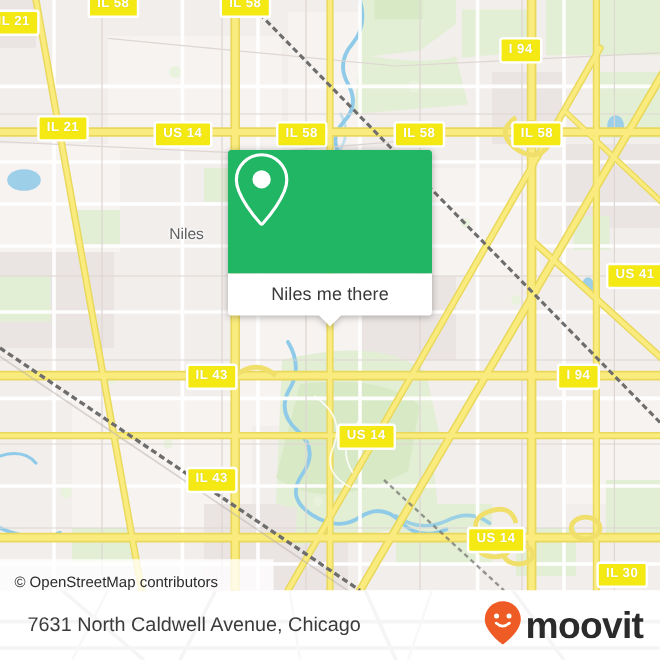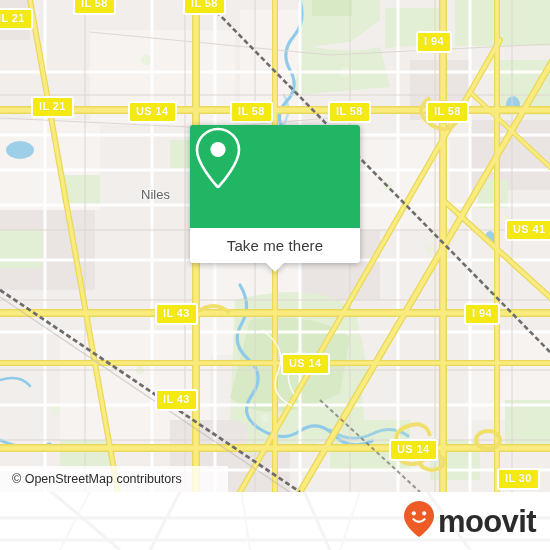--- a/index.html
+++ b/index.html
@@ -70,21 +70,21 @@
     width:0;height:0;
     border-left:10px solid transparent;
     border-right:10px solid transparent;
     border-top:10px solid #ffffff;
   }
 
   
   #attrib{
     position:absolute;left:0;top:466px;height:26px;width:228px;
     background:rgba(255,255,255,.78);
-    display:flex;align-items:center;
+    display:flex;align-items:flex-end;
   }
   #attrib span{
     color:#2b2b2b;font-size:12.5px;padding-left:12px;white-space:nowrap;
   }
 
   
   #footer{
     position:absolute;left:0;top:492px;width:550px;height:58px;
     background:#ffffff;overflow:hidden;
   }
@@ -301,21 +301,21 @@
     <div id="callout">
       <div id="callout-top">
         <span>
           <svg width="56" height="66" viewBox="0 0 56 66" aria-hidden="true">
             <path d="M28 4 C16.4 4 7 13.4 7 25 C7 38.5 24 58 27.2 61.5 a1.1 1.1 0 0 0 1.6 0 C32 58 49 38.5 49 25 C49 13.4 39.6 4 28 4 Z" fill="none" stroke="#ffffff" stroke-width="2.6"></path>
             <circle cx="28" cy="24.5" r="7.6" fill="#ffffff"></circle>
           </svg>
         </span>
       </div>
       <div id="callout-bottom">
-        <span id="callout-label">Take me there</span>
+        <span id="callout-label">Niles me there</span>
         <span id="callout-tail"></span>
       </div>
     </div>
 
     <div id="attrib">
       <span>© OpenStreetMap contributors</span>
     </div>
 
   </div>
 
@@ -331,20 +331,21 @@
         <path d="M420 -10 L470 58"></path>
         <path d="M0 48 H550"></path>
       </g>
       <g stroke="#efeded" stroke-width="2" fill="none">
         <path d="M95 -10 L60 58"></path>
         <path d="M240 -10 L250 58"></path>
         <path d="M360 0 L340 58"></path>
       </g>
     </svg>
 
+    <div id="address">7631 North Caldwell Avenue, Chicago</div>
 
     <div id="brand">
       <span>
         <svg width="32" height="38" viewBox="0 0 32 38" aria-hidden="true">
           <path d="M16 1 C7.7 1 1 7.7 1 16 C1 26 14.2 35.8 15.3 36.6 a1.2 1.2 0 0 0 1.4 0 C17.8 35.8 31 26 31 16 C31 7.7 24.3 1 16 1 Z" fill="#ef5b25"></path>
           <circle cx="10.8" cy="13.3" r="2.1" fill="#ffffff"></circle>
           <circle cx="21.2" cy="13.3" r="2.1" fill="#ffffff"></circle>
           <path d="M10.4 19.2 q5.6 5.2 11.2 0" fill="none" stroke="#ffffff" stroke-width="2.1" stroke-linecap="round"></path>
         </svg>
       </span>

